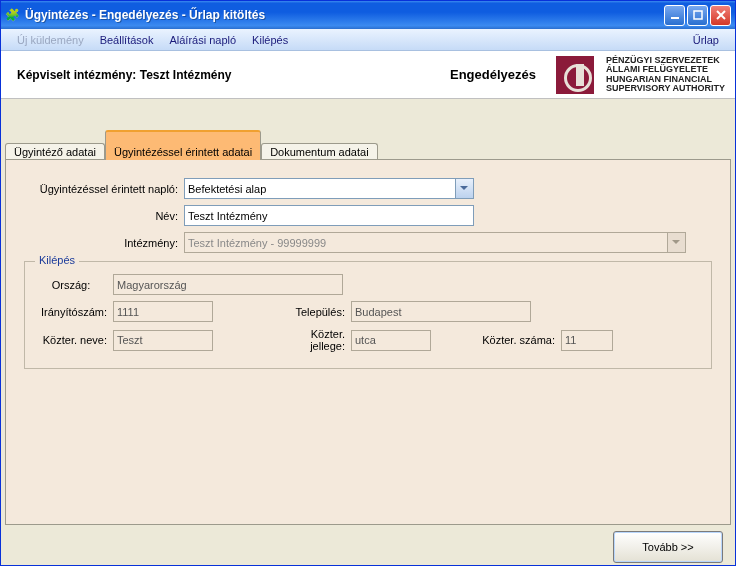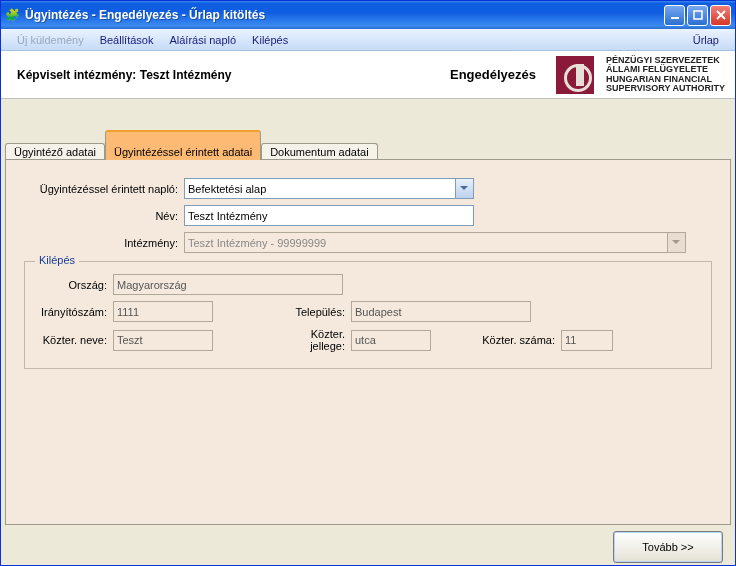--- a/index.html
+++ b/index.html
@@ -122,21 +122,21 @@
       <div class="label-col">Intézmény:</div>
       <div class="select-wrap disabled" style="width:502px;">
         <input class="input select readonly" style="width: 502px; color: rgb(136, 136, 136);" readonly="" value="Teszt Intézmény - 99999999">
       </div>
     </div>
 
     <div class="groupbox">
       <div class="groupbox-title">Kilépés</div>
 
       <div class="gb-row">
-        <div class="gb-label" style="width:78px;">Ország:</div>
+        <div class="gb-label" style="width:78px;text-align:center;">Ország:</div>
         <input class="input readonly" style="width: 230px;" readonly="" value="Magyarország">
       </div>
 
       <div class="gb-row">
         <div class="gb-label" style="width:78px;">Irányítószám:</div>
         <input class="input readonly" style="width: 100px;" readonly="" value="1111">
         <div style="width:60px;"></div>
         <div class="gb-label" style="width:78px;">Település:</div>
         <input class="input readonly" style="width: 180px;" readonly="" value="Budapest">
       </div>

